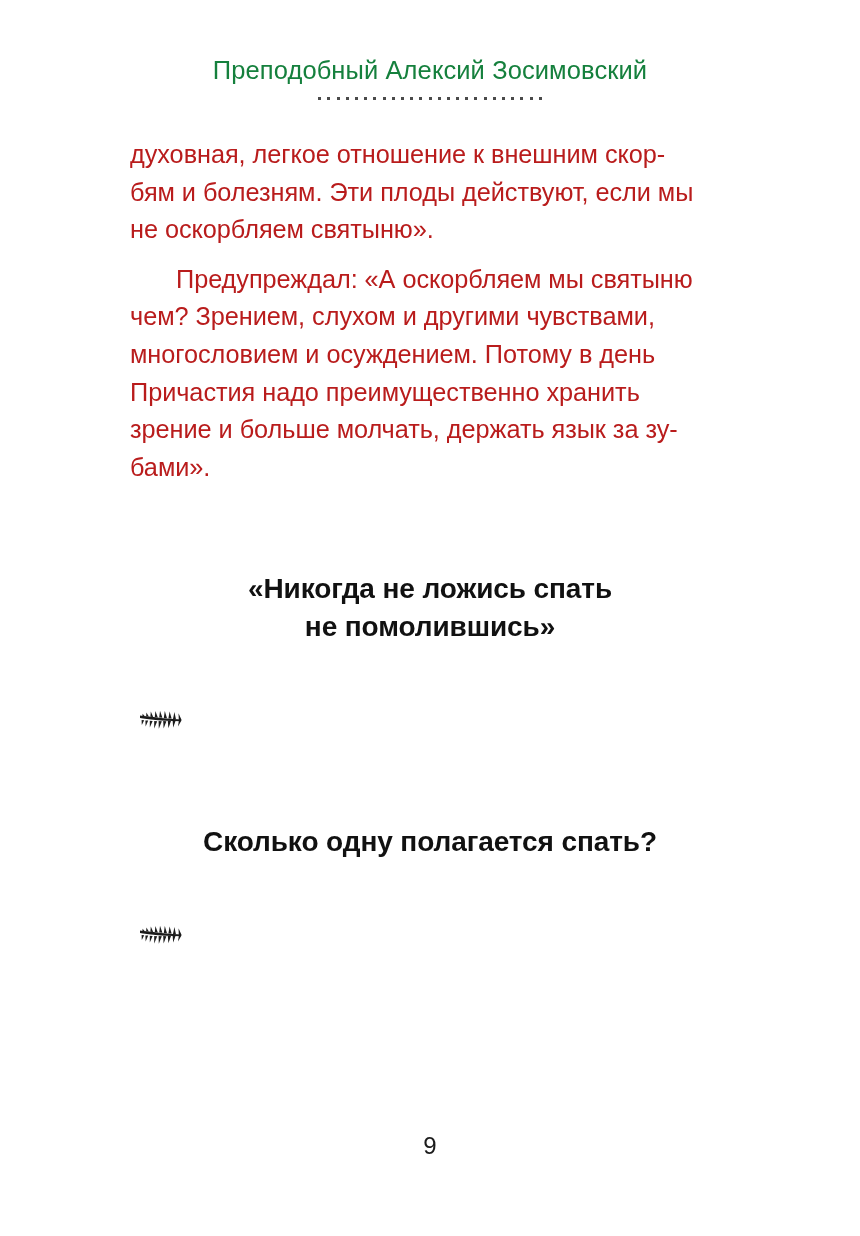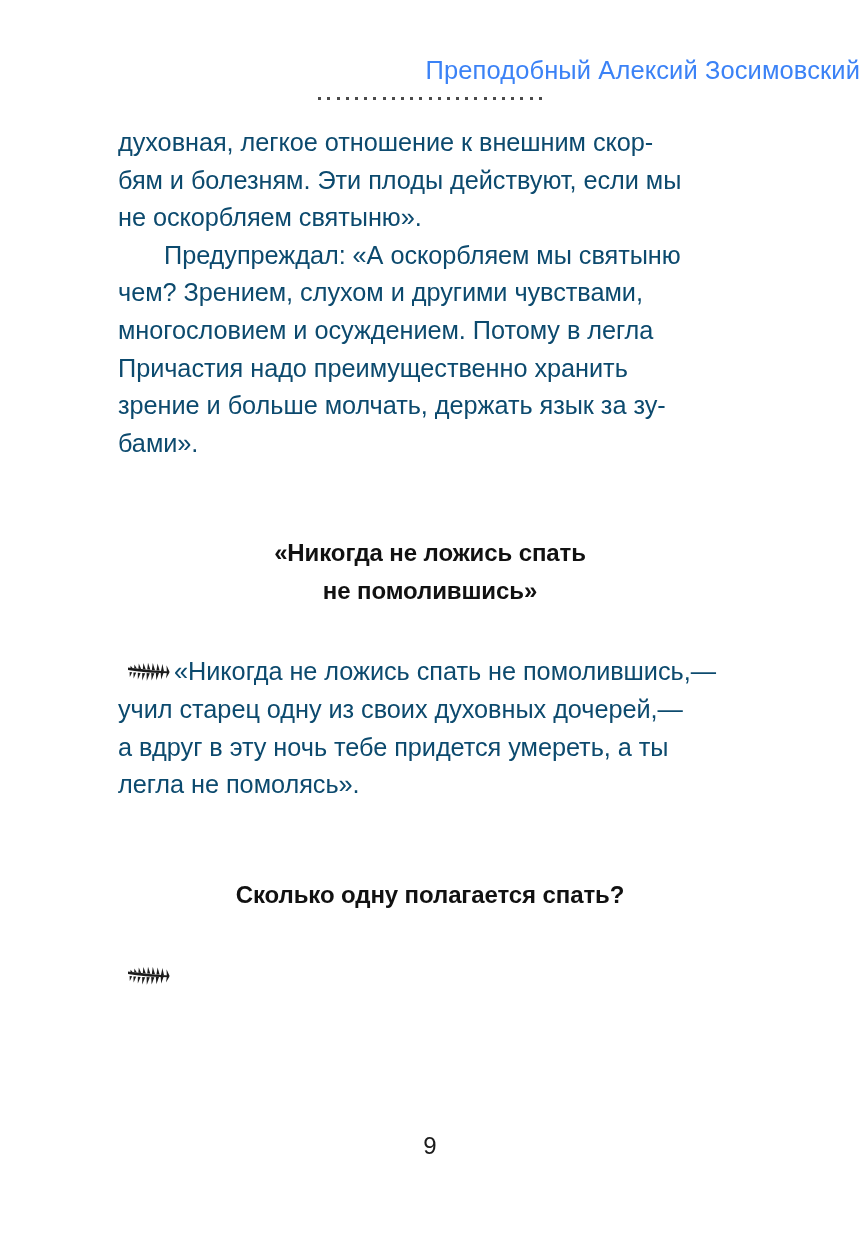--- a/index.html
+++ b/index.html
@@ -21,25 +21,25 @@
     inset: 0;
     background: #ffffff;
   }
 
   
   .running-head {
     position: absolute;
     top: 56px;
     left: 0;
     width: 860px;
-    text-align: right;
+    text-align: center;
     font-size: 25.5px;
     font-weight: 400;
     letter-spacing: 0.1px;
-    color: #3b82f6;
+    color: #15803d;
     line-height: 1.1;
     white-space: nowrap;
   }
 
   .rule-dots {
     position: absolute;
     top: 93px;
     left: 0;
     width: 860px;
     height: 10px;
@@ -57,37 +57,37 @@
 
   
   .column {
     position: absolute;
     left: 118px;
     top: 124px;
     width: 624px;
   }
 
   p.body-par {
-    margin: 0;
+    margin: 12px;
     font-size: 25.3px;
     line-height: 37.6px;
     font-weight: 400;
-    color: #0c4a6e;
+    color: #b91c1c;
     letter-spacing: -0.05px;
     white-space: pre-line;
   }
 
   p.body-par.indent-first {
     text-indent: 46px;
   }
 
   
   h2.section-heading {
     margin: 0;
-    font-size: 24px;
+    font-size: 28px;
     line-height: 37.5px;
     font-weight: 700;
     text-align: center;
     color: #111111;
     letter-spacing: -0.1px;
     white-space: pre-line;
   }
 
   
   .ornament {
@@ -156,62 +156,29 @@
   </div>
 
   <div class="column">
 
     <p class="body-par">духовная, легкое отношение к внешним скор-
 бям и болезням. Эти плоды действуют, если мы
 не оскорбляем святыню».</p>
 
     <p class="body-par indent-first">Предупреждал: «А оскорбляем мы святыню
 чем? Зрением, слухом и другими чувствами,
-многословием и осуждением. Потому в легла
+многословием и осуждением. Потому в день
 Причастия надо преимущественно хранить
 зрение и больше молчать, держать язык за зу-
 бами».</p>
 
     <div class="gap-xl"></div>
 
     <h2 class="section-heading">«Никогда не ложись спать
 не помолившись»</h2>
-
-    <div class="gap-md"></div>
-
-    <p class="body-par par-with-ornament"><span class="ornament"><svg width="46" height="22" viewBox="0 0 46 22" xmlns="http://www.w3.org/2000/svg">
-            <g fill="#1b1b1b">
-              <path d="M2 6.5 C10 7.4, 22 9.2, 43 10.6 L43 12.2 C22 12.0, 10 10.4, 2 9.0 Z"></path>
-              <path d="M40.5 4.2 L43.6 11.0 L40.8 11.2 Z"></path>
-              <path d="M40.0 17.6 L43.6 11.2 L41.0 10.6 Z"></path>
-              <path d="M36.4 3.0 L38.0 10.2 L35.0 10.0 Z"></path>
-              <path d="M31.6 2.4 L33.6 9.6 L30.4 9.4 Z"></path>
-              <path d="M26.8 2.0 L29.0 9.2 L25.8 8.9 Z"></path>
-              <path d="M22.0 1.8 L24.4 8.8 L21.2 8.5 Z"></path>
-              <path d="M17.4 2.0 L19.8 8.4 L16.8 8.1 Z"></path>
-              <path d="M12.8 2.6 L15.2 8.0 L12.4 7.7 Z"></path>
-              <path d="M8.4 3.6 L10.8 7.6 L8.2 7.3 Z"></path>
-              <path d="M4.6 4.8 L6.8 7.3 L4.4 7.0 Z"></path>
-              <path d="M35.2 18.6 L37.6 11.8 L34.6 11.6 Z"></path>
-              <path d="M30.4 19.2 L33.0 12.0 L29.8 11.8 Z"></path>
-              <path d="M25.6 19.6 L28.4 12.2 L25.2 12.0 Z"></path>
-              <path d="M20.8 19.8 L23.8 12.3 L20.6 12.1 Z"></path>
-              <path d="M16.2 19.4 L19.2 12.2 L16.2 12.0 Z"></path>
-              <path d="M11.8 18.6 L14.6 11.9 L11.8 11.7 Z"></path>
-              <path d="M7.6 17.4 L10.2 11.6 L7.4 11.4 Z"></path>
-              <path d="M3.8 16.0 L6.2 11.3 L3.6 11.1 Z"></path>
-            </g>
-          </svg></span><span>«Никогда не ложись спать не помолившись,—
-учил старец одну из своих духовных дочерей,—
-а вдруг в эту ночь тебе придется умереть, а ты
-легла не помолясь».</span></p>
-
-    <div class="gap-xl"></div>
-
-    <h2 class="section-heading">Сколько одну полагается спать?</h2>
 
     <div class="gap-md"></div>
 
     <p class="body-par par-with-ornament"><span class="ornament"><svg width="46" height="22" viewBox="0 0 46 22" xmlns="http://www.w3.org/2000/svg">
             <g fill="#1b1b1b">
               <path d="M2 6.5 C10 7.4, 22 9.2, 43 10.6 L43 12.2 C22 12.0, 10 10.4, 2 9.0 Z"></path>
               <path d="M40.5 4.2 L43.6 11.0 L40.8 11.2 Z"></path>
               <path d="M40.0 17.6 L43.6 11.2 L41.0 10.6 Z"></path>
               <path d="M36.4 3.0 L38.0 10.2 L35.0 10.0 Z"></path>
               <path d="M31.6 2.4 L33.6 9.6 L30.4 9.4 Z"></path>
@@ -225,17 +192,47 @@
               <path d="M30.4 19.2 L33.0 12.0 L29.8 11.8 Z"></path>
               <path d="M25.6 19.6 L28.4 12.2 L25.2 12.0 Z"></path>
               <path d="M20.8 19.8 L23.8 12.3 L20.6 12.1 Z"></path>
               <path d="M16.2 19.4 L19.2 12.2 L16.2 12.0 Z"></path>
               <path d="M11.8 18.6 L14.6 11.9 L11.8 11.7 Z"></path>
               <path d="M7.6 17.4 L10.2 11.6 L7.4 11.4 Z"></path>
               <path d="M3.8 16.0 L6.2 11.3 L3.6 11.1 Z"></path>
             </g>
           </svg></span></p>
 
+    <div class="gap-xl"></div>
+
+    <h2 class="section-heading">Сколько одну полагается спать?</h2>
+
+    <div class="gap-md"></div>
+
+    <p class="body-par par-with-ornament"><span class="ornament"><svg width="46" height="22" viewBox="0 0 46 22" xmlns="http://www.w3.org/2000/svg">
+            <g fill="#1b1b1b">
+              <path d="M2 6.5 C10 7.4, 22 9.2, 43 10.6 L43 12.2 C22 12.0, 10 10.4, 2 9.0 Z"></path>
+              <path d="M40.5 4.2 L43.6 11.0 L40.8 11.2 Z"></path>
+              <path d="M40.0 17.6 L43.6 11.2 L41.0 10.6 Z"></path>
+              <path d="M36.4 3.0 L38.0 10.2 L35.0 10.0 Z"></path>
+              <path d="M31.6 2.4 L33.6 9.6 L30.4 9.4 Z"></path>
+              <path d="M26.8 2.0 L29.0 9.2 L25.8 8.9 Z"></path>
+              <path d="M22.0 1.8 L24.4 8.8 L21.2 8.5 Z"></path>
+              <path d="M17.4 2.0 L19.8 8.4 L16.8 8.1 Z"></path>
+              <path d="M12.8 2.6 L15.2 8.0 L12.4 7.7 Z"></path>
+              <path d="M8.4 3.6 L10.8 7.6 L8.2 7.3 Z"></path>
+              <path d="M4.6 4.8 L6.8 7.3 L4.4 7.0 Z"></path>
+              <path d="M35.2 18.6 L37.6 11.8 L34.6 11.6 Z"></path>
+              <path d="M30.4 19.2 L33.0 12.0 L29.8 11.8 Z"></path>
+              <path d="M25.6 19.6 L28.4 12.2 L25.2 12.0 Z"></path>
+              <path d="M20.8 19.8 L23.8 12.3 L20.6 12.1 Z"></path>
+              <path d="M16.2 19.4 L19.2 12.2 L16.2 12.0 Z"></path>
+              <path d="M11.8 18.6 L14.6 11.9 L11.8 11.7 Z"></path>
+              <path d="M7.6 17.4 L10.2 11.6 L7.4 11.4 Z"></path>
+              <path d="M3.8 16.0 L6.2 11.3 L3.6 11.1 Z"></path>
+            </g>
+          </svg></span></p>
+
   </div>
 
   <div class="folio">9</div>
 
 </div>
 
 </body></html>

